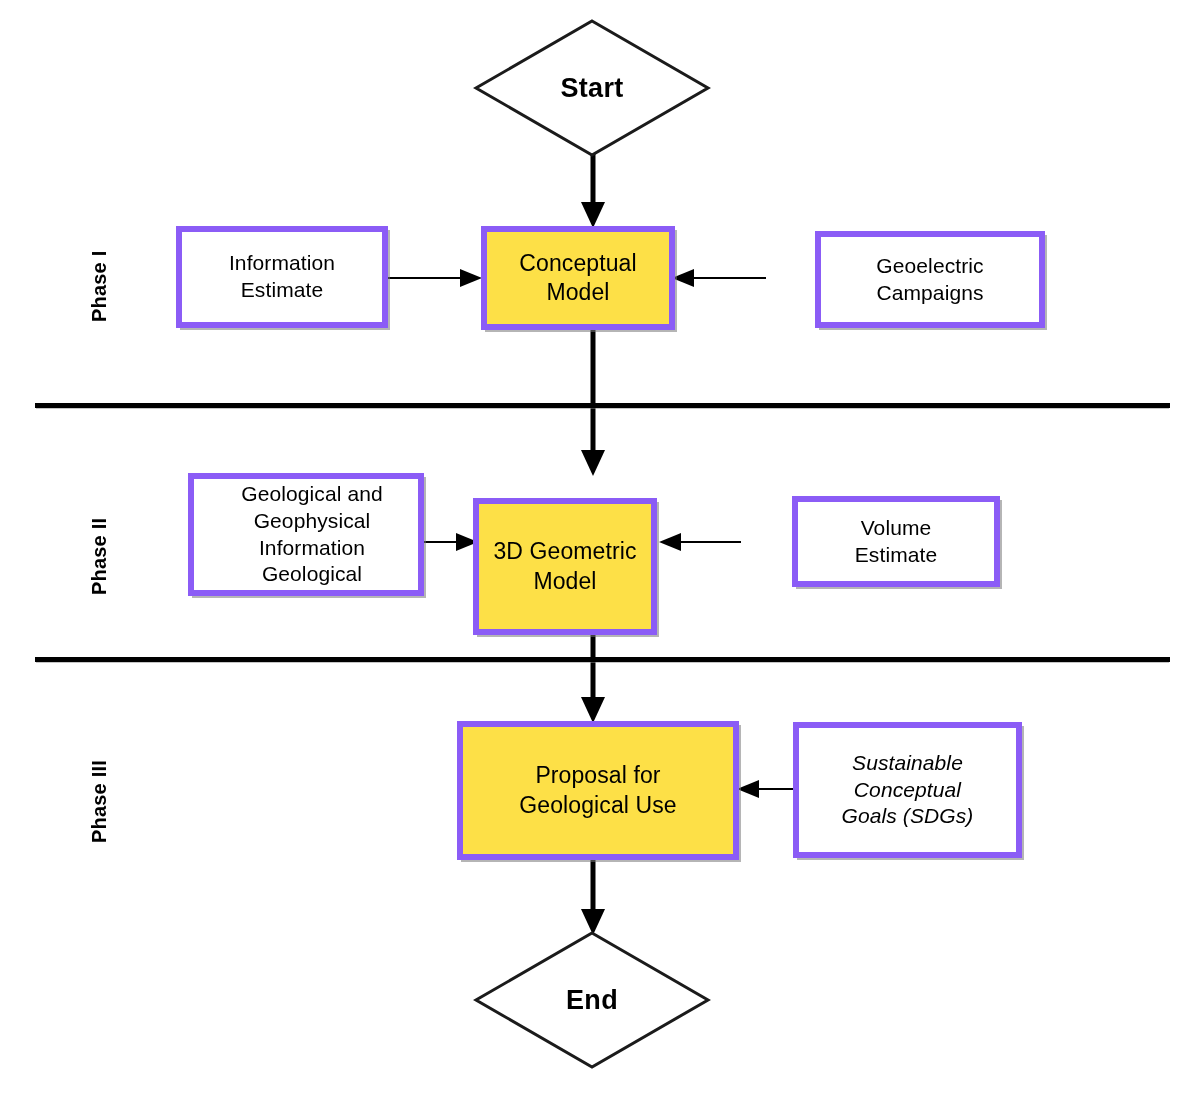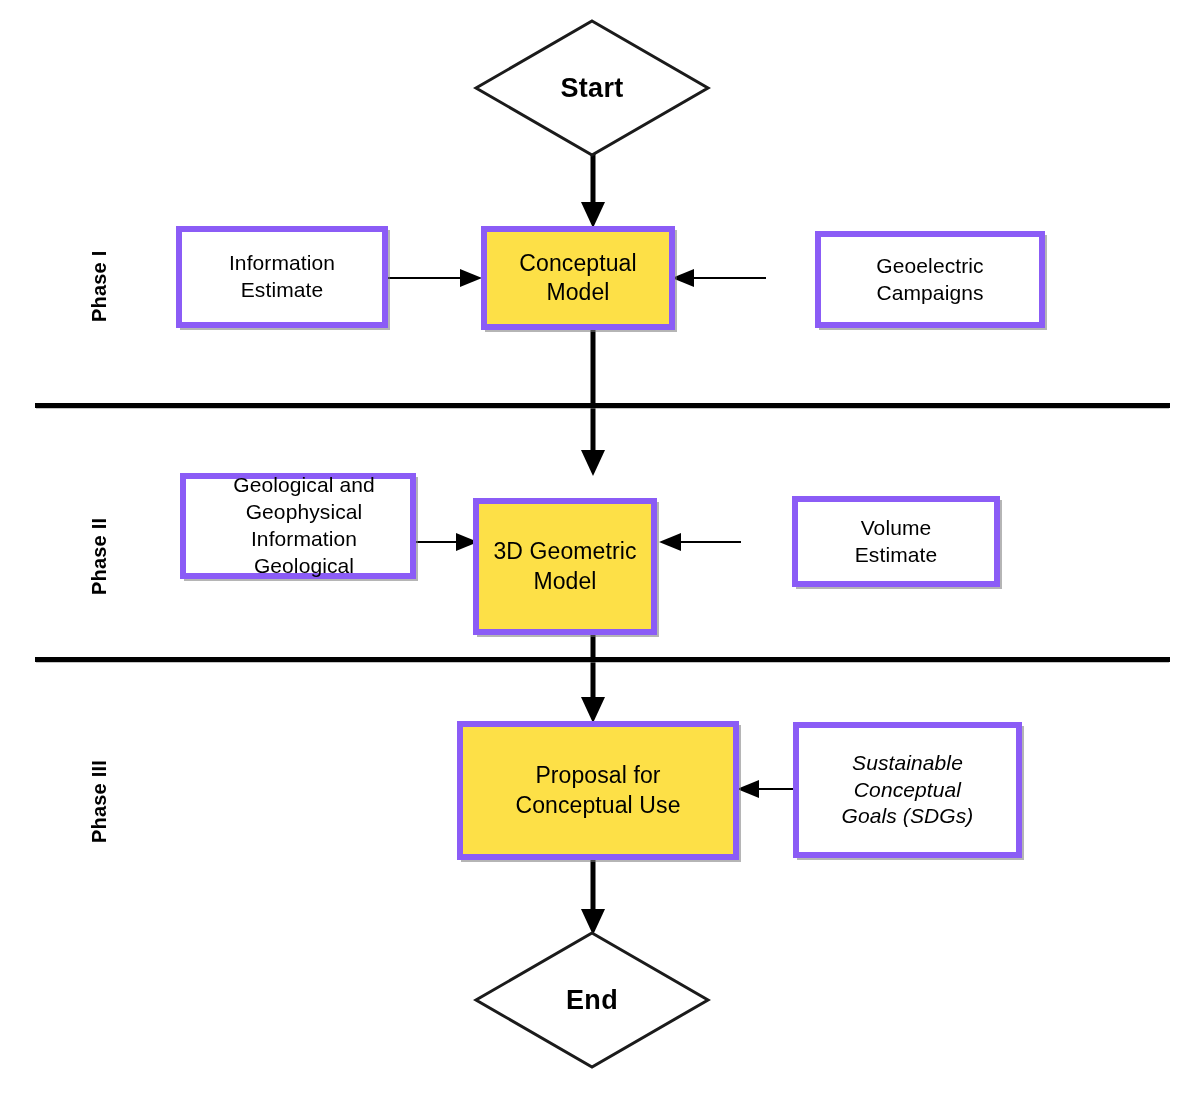--- a/index.html
+++ b/index.html
@@ -201,21 +201,21 @@
     </div>
   </div>
 
   <div class="node box plain" style="left:791px; top:231px; width:230px; height:97px;margin-left:24px;">
     <div>
       <div>Geoelectric</div>
       <div>Campaigns</div>
     </div>
   </div>
 
-  <div class="node box plain" style="left:180px; top:473px; width:236px; height:106px;padding-left:12px;">
+  <div class="node box plain" style="left:188px; top:473px; width:236px; height:123px;padding-left:12px;">
     <div>
       <div>Geological and</div>
       <div>Geophysical</div>
       <div>Information</div>
       <div>Geological</div>
     </div>
   </div>
 
   <div class="node box shaded" style="left:473px; top:498px; width:184px; height:137px;">
     <div>
@@ -227,21 +227,21 @@
   <div class="node box plain" style="left:792px; top:496px; width:208px; height:91px;">
     <div>
       <div>Volume</div>
       <div>Estimate</div>
     </div>
   </div>
 
   <div class="node box shaded" style="left:457px; top:721px; width:282px; height:139px;">
     <div>
       <div>Proposal for</div>
-      <div>Conceptual Use</div>
+      <div>Geological Use</div>
     </div>
   </div>
 
   <div class="node box plain" style="left:793px; top:722px; width:229px; height:136px;font-style:italic;">
     <div>
       <div>Sustainable</div>
       <div>Conceptual</div>
       <div>Goals (SDGs)</div>
     </div>
   </div>

